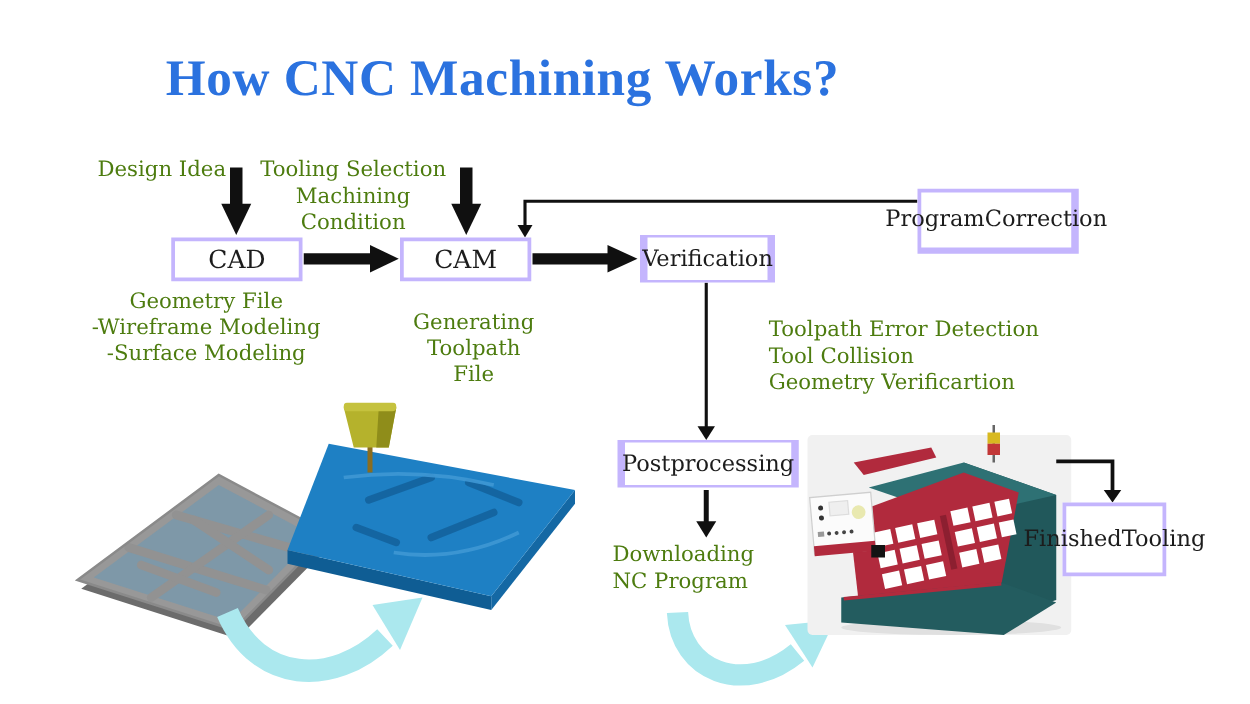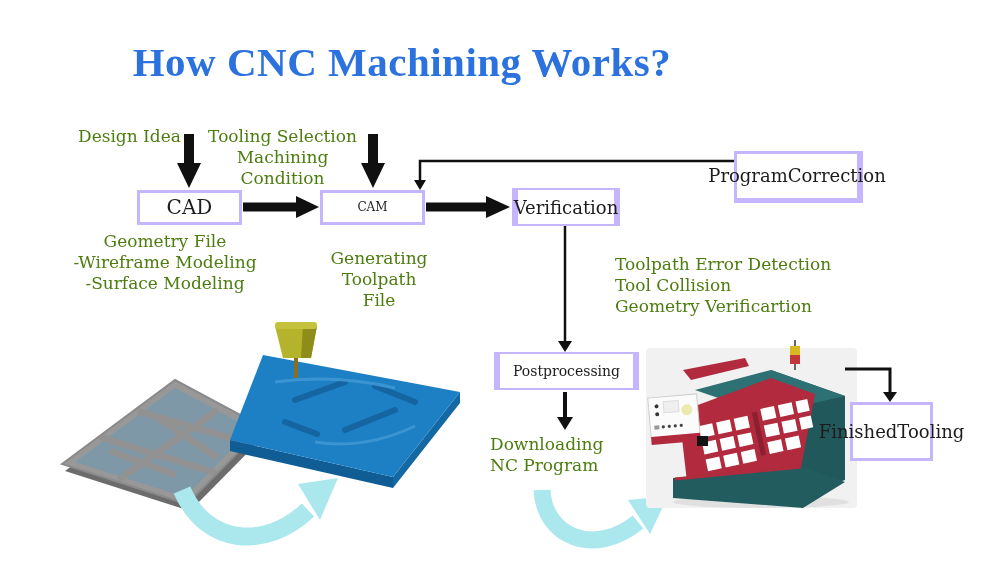--- a/index.html
+++ b/index.html
@@ -199,34 +199,34 @@
 
   <div class="abs note" style="left:490px;top:434px;width:150px;text-align:left">
     <span style="display:block">Downloading</span>
     <span style="display:block">NC Program</span>
   </div>
 
   <div class="abs box" style="left:137px;top:190px;width:105px;height:35px;font-size:20px">
     <span>CAD</span>
   </div>
 
-  <div class="abs box" style="left:320px;top:190px;width:105px;height:35px;font-size:12px">
+  <div class="abs box" style="left:320px;top:190px;width:105px;height:35px;font-size:20px">
     <span>CAM</span>
   </div>
 
   <div class="abs box shadow-lr" style="left:512px;top:188px;width:108px;height:38px;font-size:18px">
     <span>Verification</span>
   </div>
 
   <div class="abs box shadow-rb" style="left:734px;top:151px;width:129px;height:52px;font-size:18px;line-height:22px">
     <span>Program</span>
     <span>Correction</span>
   </div>
 
-  <div class="abs box shadow-lr" style="left:494px;top:352px;width:145px;height:38px;font-size:14px">
+  <div class="abs box shadow-lr" style="left:494px;top:352px;width:145px;height:38px;font-size:18px">
     <span>Postprocessing</span>
   </div>
 
 
   <div class="abs box" style="left:850px;top:402px;width:83px;height:59px;font-size:18px;line-height:22px">
     <span>Finished</span>
     <span>Tooling</span>
   </div>
 
 </div>

